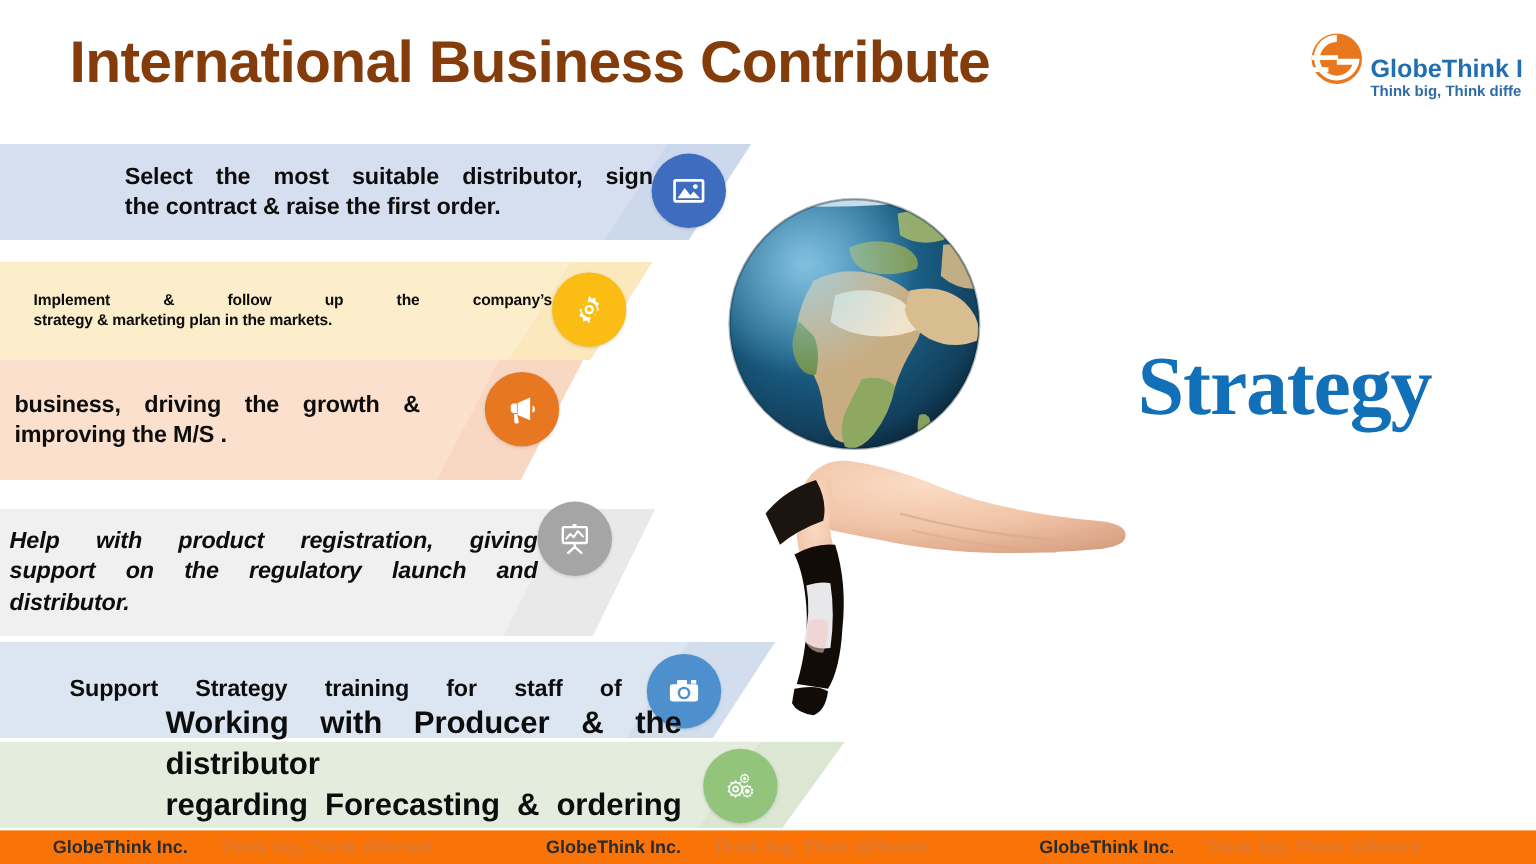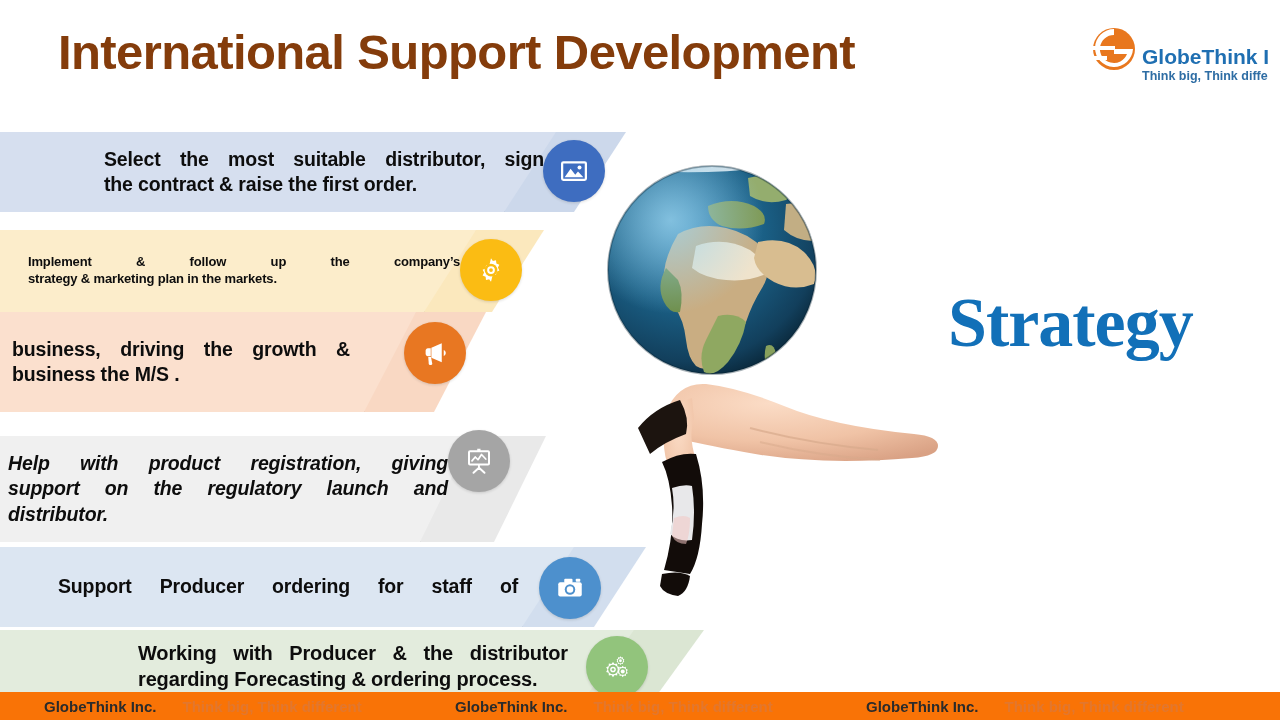--- a/index.html
+++ b/index.html
@@ -19,21 +19,21 @@
     color:#843C0B;letter-spacing:-0.6px;
     white-space:nowrap;
     font-family:"Liberation Sans", sans-serif;
   }
 
   
   .logo{position:absolute;left:1068px;top:16px;width:200px;height:84px;}
   .logo svg{display:block;}
 
   
-  .bands{position:absolute;left:0;top:12px;width:760px;height:700px;padding-left:29px;}
+  .bands{position:absolute;left:0;top:0;width:760px;height:700px;padding-left:29px;}
   .band{position:absolute;left:-14px;}
   .band .shape{
     position:absolute;left:0;top:0;height:100%;
     -webkit-clip-path:polygon(0 0, 100% 0, calc(100% - 52px) 100%, 0 100%);
     clip-path:polygon(0 0, 100% 0, calc(100% - 52px) 100%, 0 100%);
     box-shadow:0 2px 3px rgba(0,0,0,0.18);
   }
   .band .tail{
     position:absolute;top:0;height:100%;
     -webkit-clip-path:polygon(0 0, 100% 0, calc(100% - 52px) 100%, 0 100%);
@@ -82,21 +82,21 @@
   .footer .tg{
     font-size:15px;font-weight:bold;color:#e2772e;
     white-space:nowrap;margin-left:26px;
   }
 </style>
 </head>
 <body>
 
 <div class="slide">
 
-  <div class="title">International Support Development</div>
+  <div class="title">International Business Contribute</div>
 
   <div class="logo">
     <svg width="200" height="84" viewBox="0 0 200 84" xmlns="http://www.w3.org/2000/svg">
       <g>
         <path d="M46 8 A30 30 0 1 0 46 68 A30 30 0 1 1 46 8 Z" fill="#E8771E"></path>
         <path d="M18 20 A30 30 0 0 1 58 12" stroke="#fff" stroke-width="3" fill="none"></path>
         <path d="M12 32 A30 30 0 0 1 40 12" stroke="#fff" stroke-width="3" fill="none"></path>
         <path d="M12 46 A30 30 0 0 0 34 66" stroke="#fff" stroke-width="3" fill="none"></path>
         <path d="M20 58 A30 30 0 0 0 44 68" stroke="#fff" stroke-width="3" fill="none"></path>
         <circle cx="46" cy="33" r="21" fill="#E8771E"></circle>
@@ -212,21 +212,21 @@
           <circle cx="12" cy="12" r="1.5" fill="#FBBC13"></circle>
         </svg>
       </div>
     </div>
 
     <div class="band" style="top:300px;height:100px;">
       <div class="tail" style="left:0;width:500px;background:#F8D3BB;"></div>
       <div class="shape" style="width:430px;background:#FBE0CE;"></div>
       <div class="txt" style="left:26px;width:338px;font-size:19.5px;">
         <span class="ln j">business, driving the growth &amp;</span>
-        <span class="ln">business the M/S .</span>
+        <span class="ln">improving the M/S .</span>
       </div>
       <div class="icon-circle" style="left:418px;top:10px;width:62px;height:62px;background:#E87722;">
         <svg width="30" height="30" viewBox="0 0 24 24">
           <path fill="#fff" d="M17.4 4.2v15.2l-8.3-3.6V7.8z"></path>
           <path fill="#fff" d="M8.6 8.2H6.3c-1 0-1.8.9-1.8 2v2.4c0 1.1.8 2 1.8 2h2.3z"></path>
           <path fill="#fff" d="M6.6 15.2h2.2l1 5.2c.1.6-.3 1.1-.9 1.1H8c-.5 0-.9-.3-1-.8z"></path>
           <path fill="#fff" d="M19 9.6c1 .4 1.6 1.3 1.6 2.4S20 14 19 14.4z"></path>
         </svg>
       </div>
     </div>
@@ -247,37 +247,37 @@
           <path d="M12 17.4 L7.6 21.4 M12 17.4 L16.4 21.4" stroke="#fff" stroke-width="1.6" stroke-linecap="round"></path>
           <rect x="10.6" y="2.2" width="2.6" height="2.2" fill="#fff"></rect>
         </svg>
       </div>
     </div>
 
     <div class="band" style="top:535px;height:80px;">
       <div class="tail" style="left:0;width:660px;background:#CCDAEC;"></div>
       <div class="shape" style="width:588px;background:#DCE6F2;"></div>
       <div class="txt" style="left:72px;width:460px;font-size:19.5px;">
-        <span class="ln j">Support   Producer   ordering   for   staff   of</span>
+        <span class="ln j">Support   Strategy   training   for   staff   of</span>
       </div>
       <div class="icon-circle" style="left:553px;top:10px;width:62px;height:62px;background:#4D90CD;">
         <svg width="30" height="30" viewBox="0 0 24 24">
           <rect x="2.6" y="7.4" width="18.8" height="11.4" rx="1.6" fill="#fff"></rect>
           <rect x="7.4" y="4.6" width="6.6" height="3.4" rx="0.8" fill="#fff"></rect>
           <rect x="16.6" y="4.6" width="3.6" height="2.4" rx="0.6" fill="#fff"></rect>
           <circle cx="12" cy="13.2" r="4.2" fill="#4D90CD"></circle>
           <circle cx="12" cy="13.2" r="2.6" fill="#fff"></circle>
         </svg>
       </div>
     </div>
 
     <div class="band" style="top:618px;height:72px;">
       <div class="tail" style="left:0;width:718px;background:#D6E3CD;"></div>
       <div class="shape" style="width:648px;background:#E3ECDD;"></div>
-      <div class="txt" style="left:152px;width:430px;font-size:20px;">
+      <div class="txt" style="left:152px;width:430px;font-size:26px;">
         <span class="ln j">Working  with  Producer  &amp;  the  distributor</span>
         <span class="ln">regarding Forecasting &amp; ordering process.</span>
       </div>
       <div class="icon-circle" style="left:600px;top:6px;width:62px;height:62px;background:#92C47C;">
         <svg width="32" height="32" viewBox="0 0 24 24">
           <path fill="#fff" d="M9 8.2l1.2 1.6 1.9-.4.2 2 1.8.8-.9 1.7.9 1.8-1.8.7-.2 2-1.9-.4L9 19.6l-1.2-1.6-1.9.4-.2-2-1.8-.7.9-1.8-.9-1.7 1.8-.8.2-2 1.9.4z"></path>
           <circle cx="9" cy="13.9" r="3.6" fill="#92C47C"></circle>
           <circle cx="9" cy="13.9" r="2.1" fill="#fff"></circle>
           <circle cx="9" cy="13.9" r="1" fill="#92C47C"></circle>
           <path fill="#fff" d="M16.3 11l.9 1.2 1.4-.3.1 1.5 1.4.6-.7 1.3.7 1.3-1.4.6-.1 1.5-1.4-.3-.9 1.2-.9-1.2-1.4.3-.2-1.5-1.3-.6.7-1.3-.7-1.3 1.3-.6.2-1.5 1.4.3z"></path>

